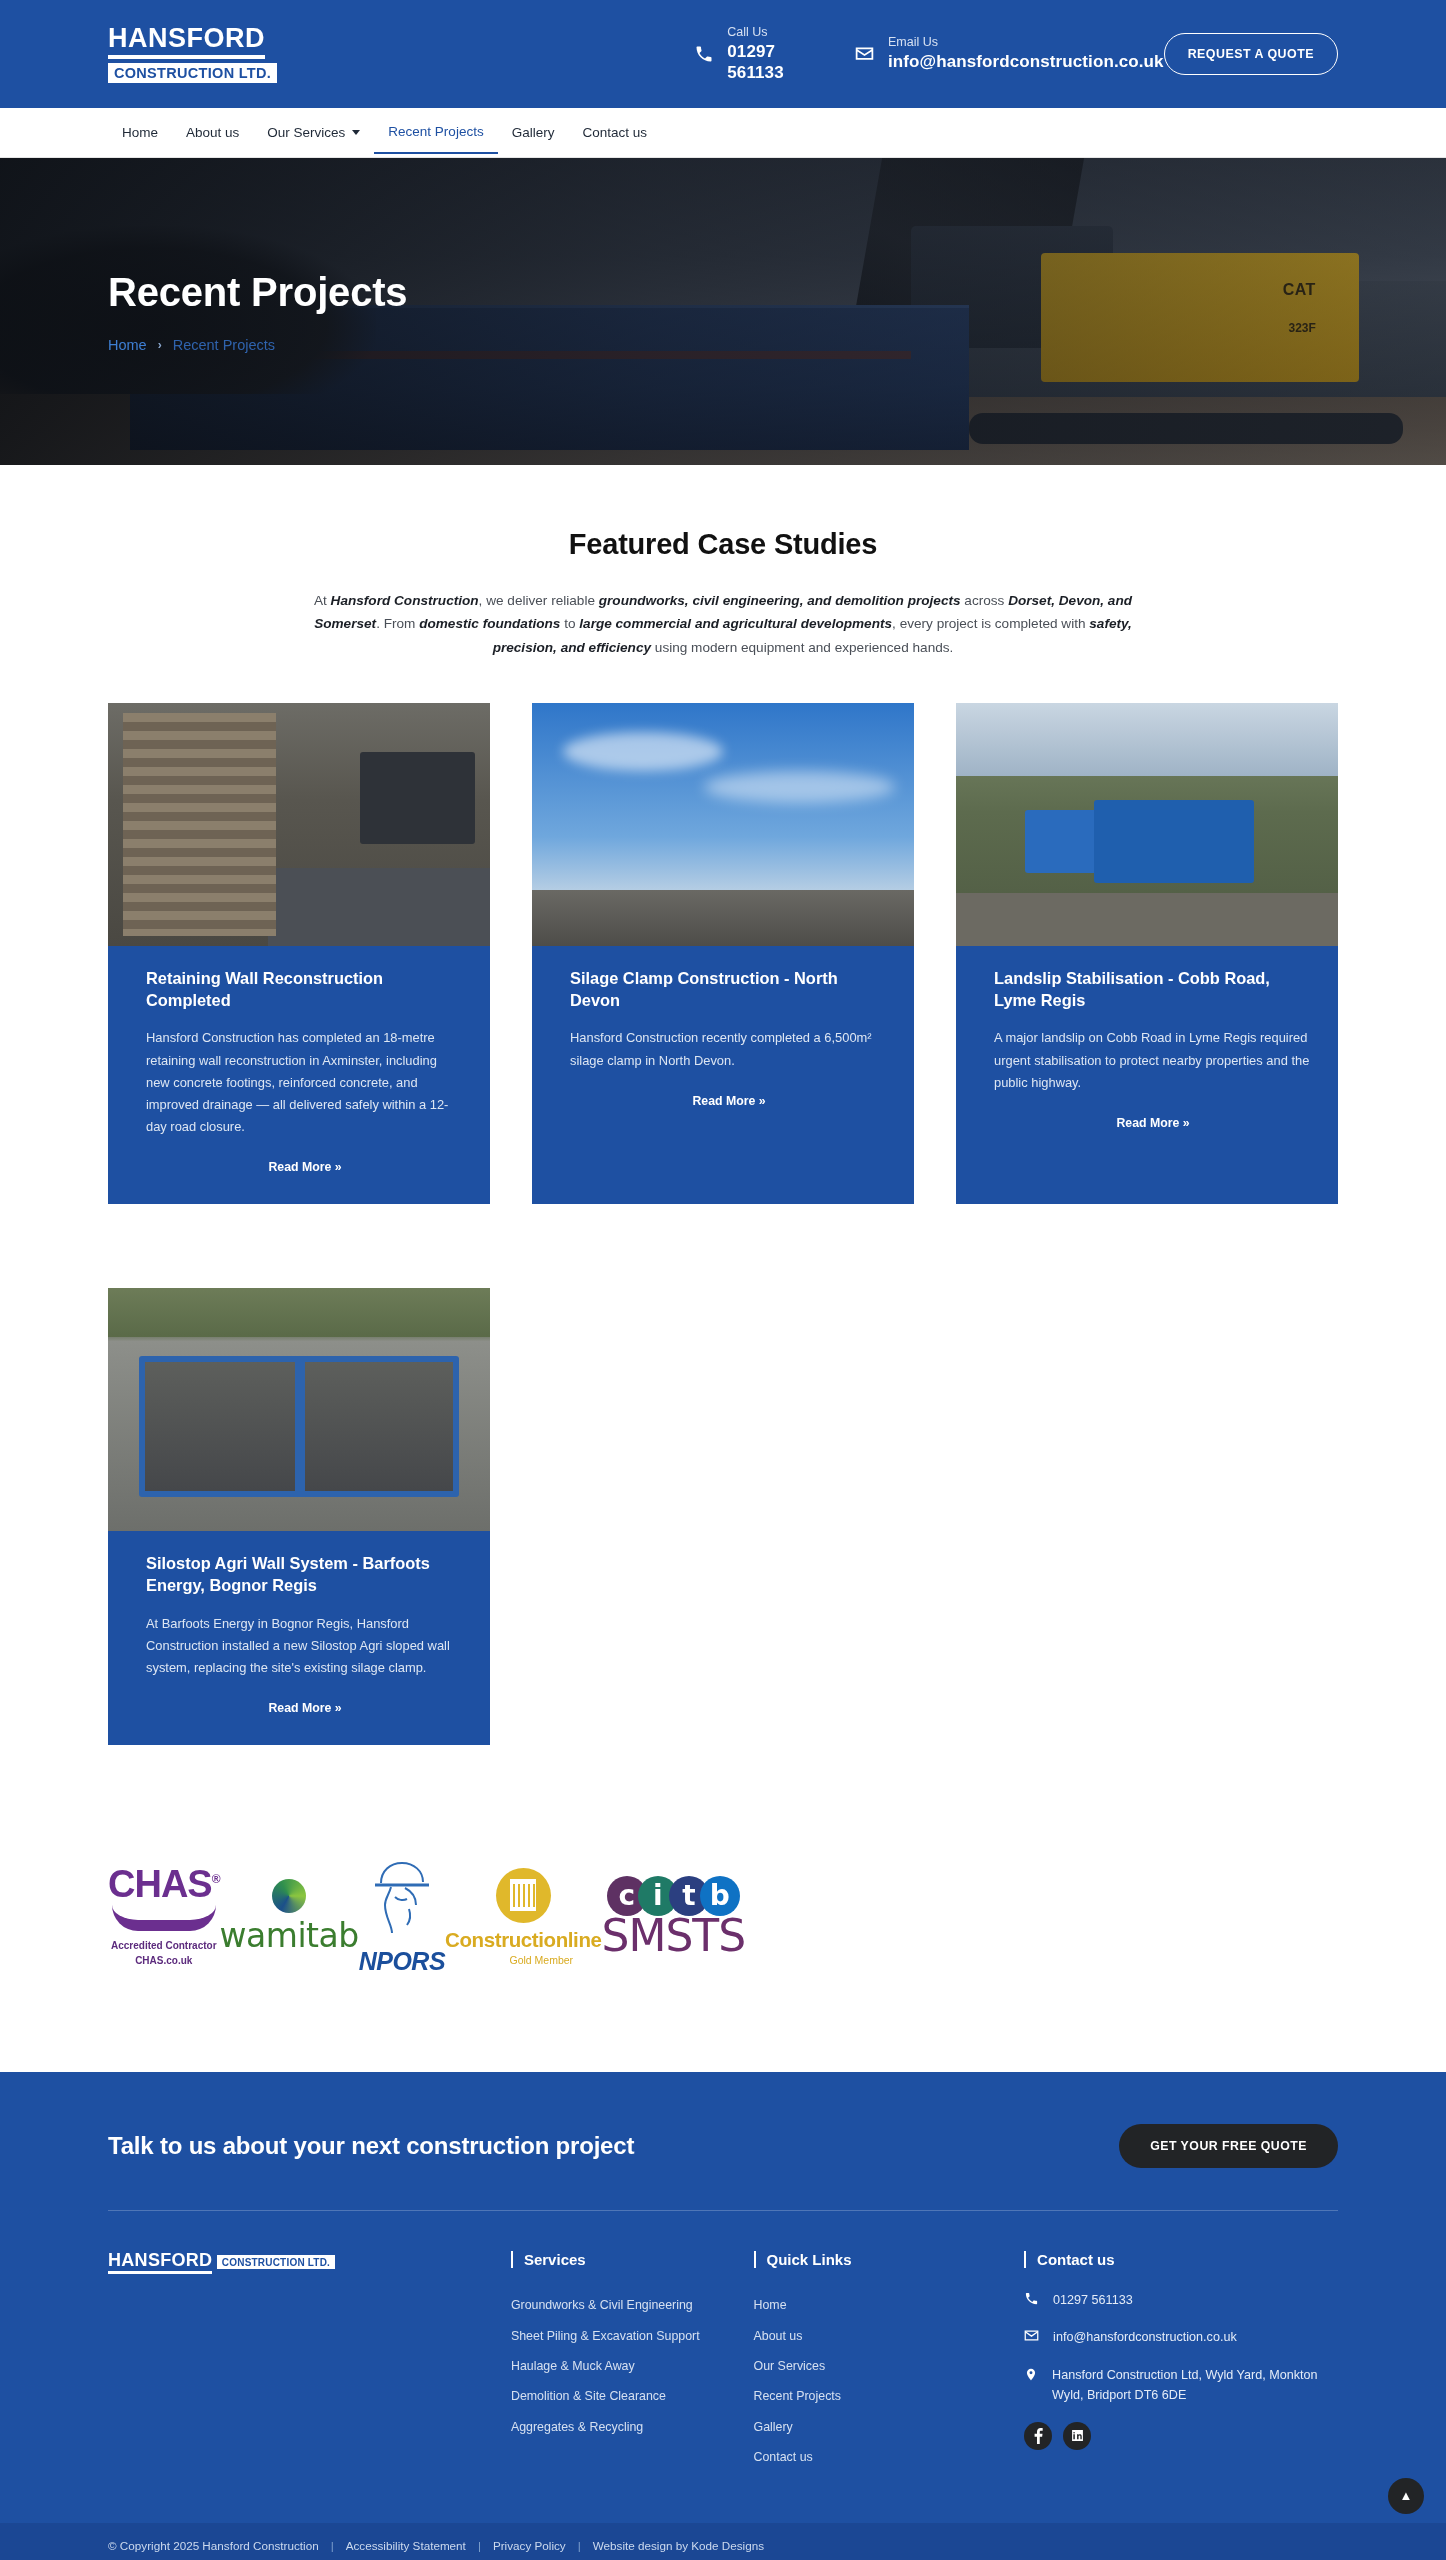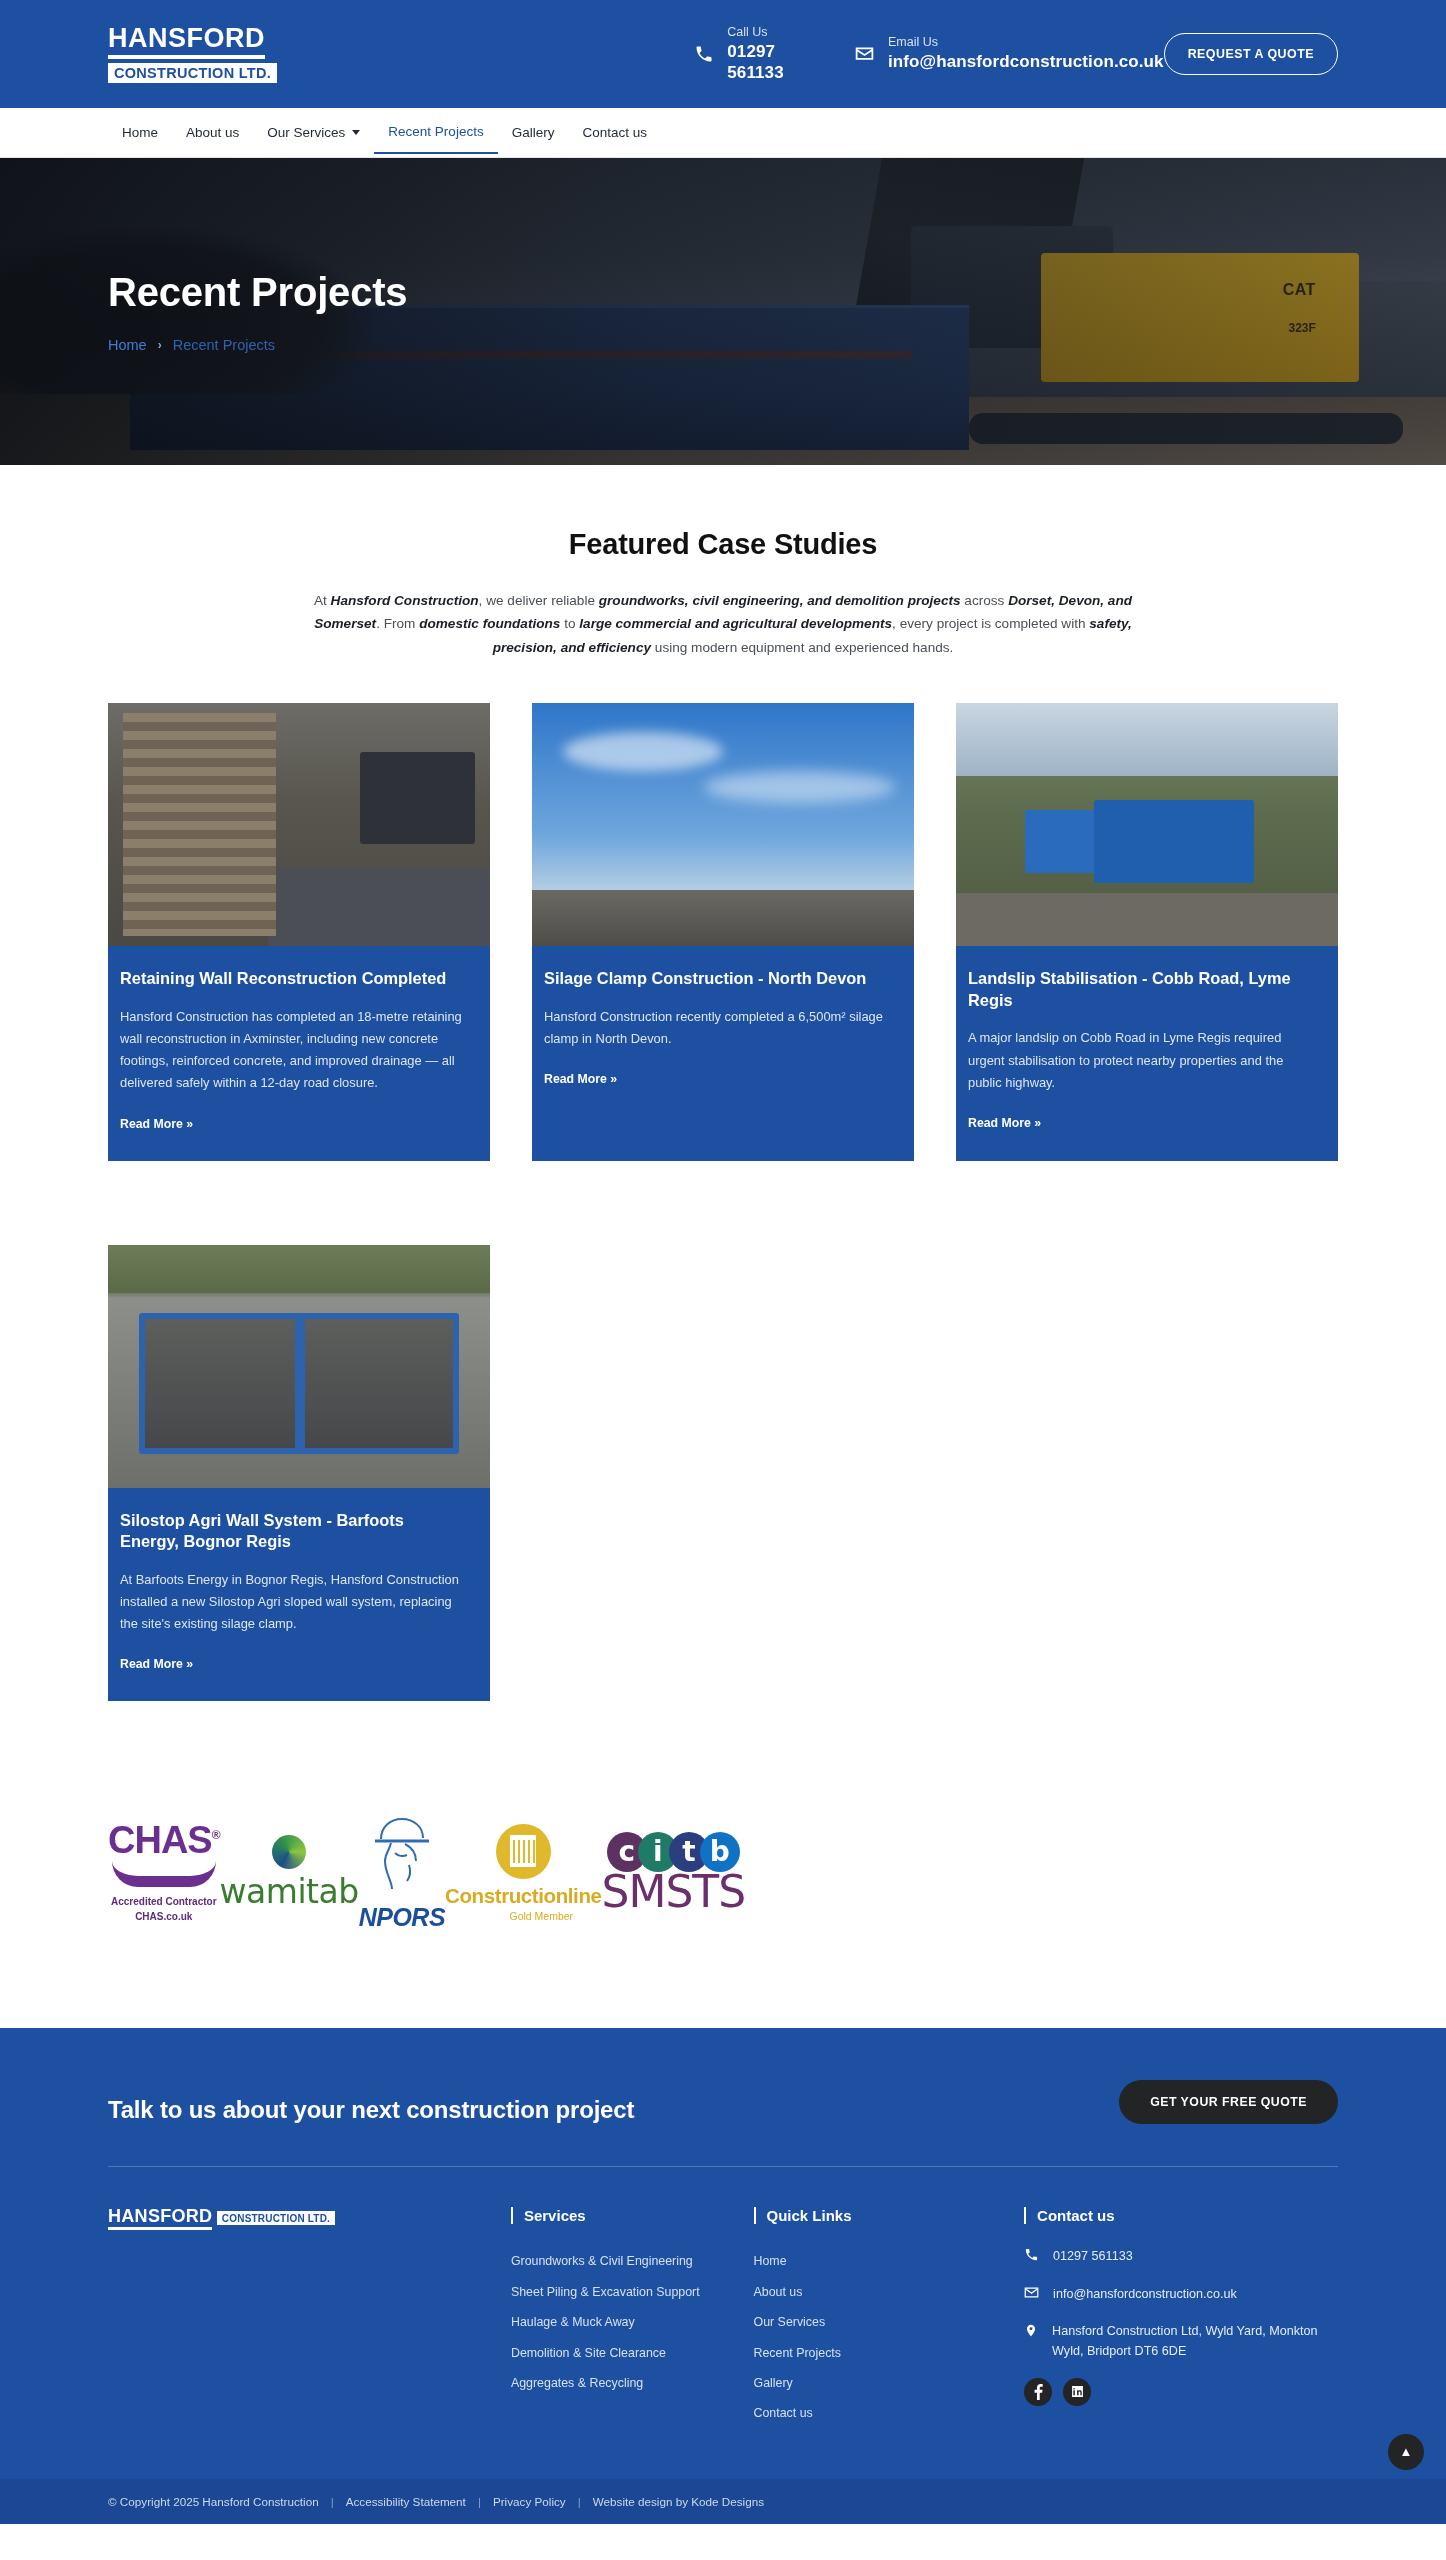--- a/index.html
+++ b/index.html
@@ -179,21 +179,21 @@
   }
   .featured-intro b { color:#1b1f26; font-weight:700;font-style:italic; }
 
   
   .cards {
     display:grid; grid-template-columns: repeat(3, 1fr); gap: 42px;
     padding: 44px 108px 0 108px;
   }
   .card { background:#1e50a2; display:flex; flex-direction:column; }
   .card-img { height: 243px; position:relative; overflow:hidden; background:#4a5159; }
-  .card-body { padding: 22px 26px 30px 12px; display:flex; flex-direction:column; flex:1; }
+  .card-body { padding: 22px 26px 30px 38px; display:flex; flex-direction:column; flex:1;align-items:center; }
   .card-title {
     color:#ffffff; font-size:16.4px; font-weight:700; line-height:1.32; margin-bottom: 16px;
   }
   .card-desc { color:#dde6f3; font-size:12.9px; line-height:1.72; }
   .card-more {
     color:#ffffff; font-size:12.3px; font-weight:700; margin-top:22px; cursor:pointer;
     display:inline-block;
   }
   .card.tall .card-body { min-height: 168px; }
 
@@ -246,21 +246,21 @@
   .citb { display:flex; flex-direction:column; align-items:center; }
   .citb-row { display:flex; align-items:center; }
   .citb-b { width:40px; height:40px; border-radius:50%; display:flex; align-items:center; justify-content:center; color:#fff; font-size:28px; font-weight:700; margin-left:-9px; font-family:"DejaVu Sans", sans-serif; }
   .citb-b:first-child { margin-left:0; }
   .smsts { color:#6b2f6b; font-size:44px; letter-spacing:-1px; line-height:1; margin-top:-2px; font-family:"DejaVu Sans", sans-serif; }
 
   
   .cta {
     background:#1e50a2; padding: 52px 108px 0 108px;
   }
-  .cta-row { display:flex; align-items:flex-end; justify-content:space-between; padding-bottom: 42px; border-bottom:1px solid rgba(255,255,255,.22);gap:44px; }
+  .cta-row { display:flex; align-items:center; justify-content:space-between; padding-bottom: 42px; border-bottom:1px solid rgba(255,255,255,.22);gap:44px; }
   .cta-title { color:#ffffff; font-size:24px; font-weight:800; letter-spacing:-0.2px; }
   .cta-btn {
     background:#222426; color:#ffffff; border:none; border-radius:26px;
     padding:15px 31px; font-size:12.3px; font-weight:700; letter-spacing:.5px;
     cursor:pointer; font-family:inherit; white-space:nowrap;
   }
 
   
   .footer { background:#1e50a2; padding: 40px 108px 50px 108px; display:flex; gap:0; }
   .f-col-about { width: 420px; padding-right: 70px; }

